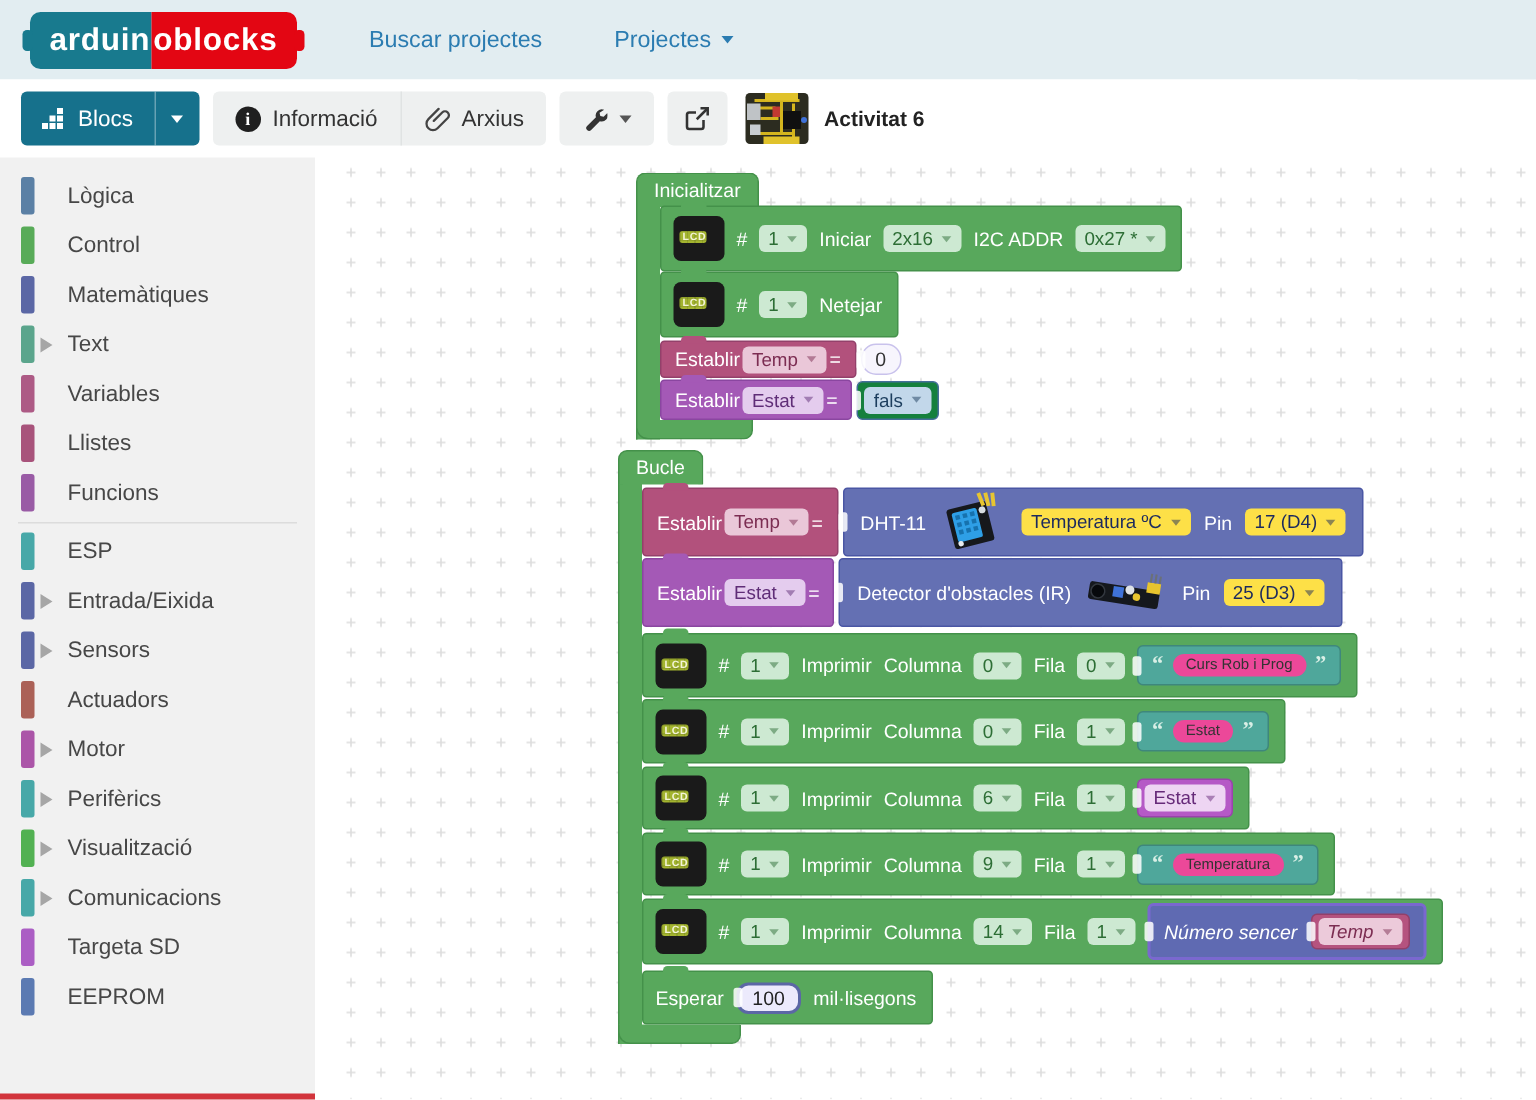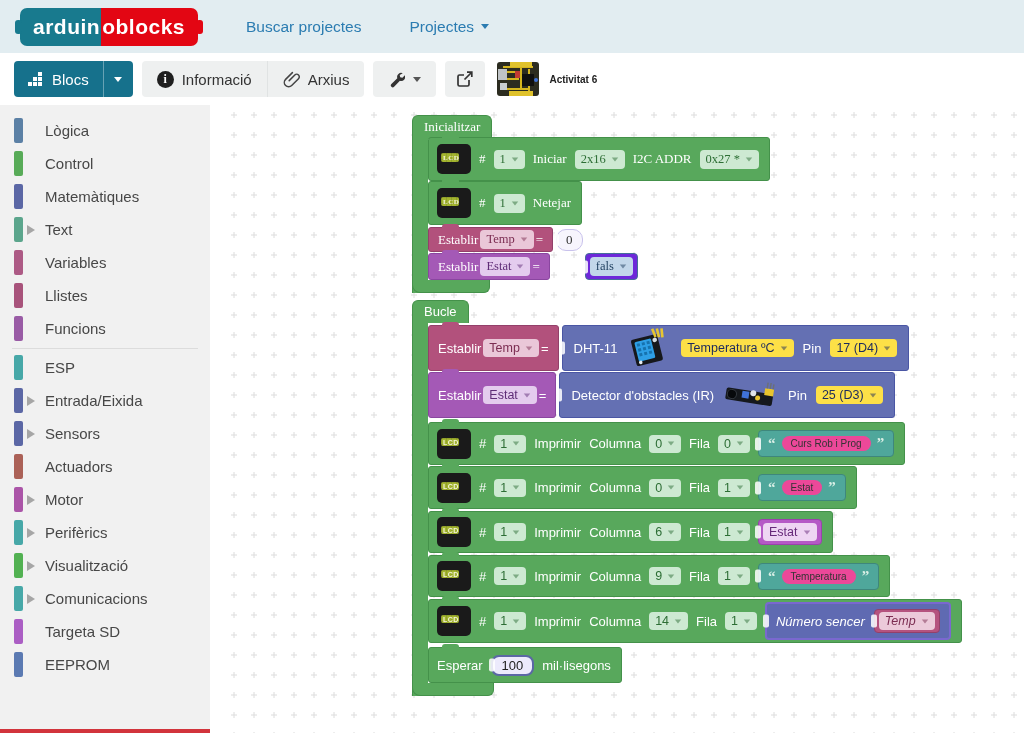--- a/index.html
+++ b/index.html
@@ -20,21 +20,21 @@
   
   .toolbar { position:absolute; left:0; top:53px; width:905px; height:52px; background:#fff; display:flex; align-items:center; }
   .btn-blocs { margin-left:14px; height:36px; background:#16718c; color:#fff; border-radius:4px; display:flex; align-items:center; font-size:15px; overflow:hidden; }
   .btn-blocs .main { display:flex; align-items:center; gap:8px; padding:0 14px; }
   .btn-blocs .split { width:30px; height:36px; display:flex; align-items:center; justify-content:center; border-left:1px solid rgba(255,255,255,.35); }
   .btn-group { margin-left:9px; height:36px; background:#eef0f0; border-radius:4px; display:flex; align-items:center; color:#333; font-size:15px; }
   .btn-group .gbtn { height:36px; display:flex; align-items:center; gap:8px; padding:0 15px; cursor:pointer; }
   .btn-group .gdiv { width:1px; height:36px; background:#e0e3e3; }
   .info-circle { width:17px; height:17px; border-radius:50%; background:#1f1f1f; color:#fff; font-size:12px; font-weight:700; display:flex; align-items:center; justify-content:center; font-family:"Liberation Serif", serif; }
   .board-thumb { margin-left:10px; }
-  .proj-title { margin-left:8px; font-size:10px; font-weight:700; color:#222; }
+  .proj-title { margin-left:8px; font-size:14px; font-weight:700; color:#222; }
 
   
   .sidebar { position:absolute; left:0; top:105px; width:210px; height:628px; background:#f1f1f1; padding-top:9px; }
   .sb-item { height:33px; display:flex; align-items:center; cursor:pointer; position:relative; }
   .sb-chip { position:absolute; left:14px; top:4px; width:9px; height:25px; border-radius:2px; }
   .sb-arrow { position:absolute; left:27px; width:0; height:0; border-top:5px solid transparent; border-bottom:5px solid transparent; border-left:8px solid #a6a6a6; }
   .sb-label { margin-left:45px; font-size:15px; color:#474747; }
   .sb-divider { height:1px; background:#dcdcdc; margin:3px 12px 2px 12px; }
   .sb-partial { position:absolute; left:0; bottom:0; width:210px; height:4px; background:#d2343c; }
 
@@ -65,21 +65,21 @@
   .pill-purple  { background:#e4ccee; color:#5f2d77; }
   .pill-blue    { background:#c2d7ea; color:#1d3e5e; }
   .pill-orchid  { background:#eed5f3; color:#662a79; }
   .pill-cvar    { background:#eccada; color:#7c2d52; }
 
   .attach { position:relative; }
   .attach::before { content:''; position:absolute; left:-4px; top:50%; transform:translateY(-50%); width:6px; height:13px; background:rgba(255,255,255,.85); border-radius:2px; }
 
   .numblk  { background:#f7f5fd; border:1px solid #c9c2ec; border-radius:10px; color:#333; padding:2px 9px; font-size:13px; }
   .num100  { background:#eceafc; border:2px solid #5b67a5; border-radius:8px; color:#222; padding:1px 9px; font-size:13px; }
-  .falsblk { background:#6d28d9; border:1px solid #456e99; border-radius:4px; padding:3px 4px;margin-left:32px; }
+  .falsblk { background:#15803d; border:1px solid #456e99; border-radius:4px; padding:3px 4px; }
   .orchidblk { background:#b559c6; border:1px solid #9a42ac; border-radius:4px; padding:3px 4px; }
   .stringblk { background:#4fa79b; border:1px solid #3e877c; border-radius:4px; color:#fff; display:flex; align-items:center; gap:6px; padding:4px 9px; }
   .strfield { background:#ec4899; color:#333; border-radius:9px; padding:2px 9px; font-size:10px; }
   .quote { color:#d9efe6; font-weight:700; font-size:15px; font-family:"Liberation Serif", serif; }
   .castblk { background:#5f6ab2; border:2px solid #7a68cf; border-radius:4px; color:#fff; display:flex; align-items:center; gap:9px; padding:5px 9px;font-style:italic; }
   .cvarblk { background:#b5537f; border:1px solid #93406a; border-radius:4px; padding:2px 4px; }
   .sensorblk { background:#6470b3; border:1px solid #4a56a4; border-radius:3px; height:100%; display:flex; align-items:center; gap:9px; padding:0 11px; color:#fff; }
 
   .lcdicon { width:34px; height:30px; background:#1a1a1a; border-radius:5px; padding:4px; flex:none; }
   .lcdscreen { width:100%; height:100%; border-radius:2px; background-color:#a3b42f;
@@ -258,21 +258,21 @@
 <div class="canvas">
   <svg class="gridsvg" width="800" height="628">
     <defs>
       <pattern id="plusgrid" width="20" height="20" patternUnits="userSpaceOnUse">
         <path d="M10 7v6M7 10h6" stroke="#dcdcdc" stroke-width="1" fill="none"></path>
       </pattern>
     </defs>
     <rect width="800" height="628" fill="url(#plusgrid)"></rect>
   </svg>
 
-  <div class="bgroup" style="left:202px; top:10px;font-family:Liberation Serif, serif;">
+  <div class="bgroup" style="left:214px; top:10px;">
     <div class="hat"><span>Inicialitzar</span></div>
     <div class="spine" style="left:0; top:21px; height:157px;"></div>
     <div class="foot" style="left:0; top:165px; width:78px; height:13px;"></div>
 
     
     <div class="row solidrow green" style="left:16px; top:22px; height:44px;">
       <span class="lcdicon"><span class="lcdscreen">LCD</span></span>
       <span>#</span>
       <span class="pill pill-green">
           <span>1</span>

